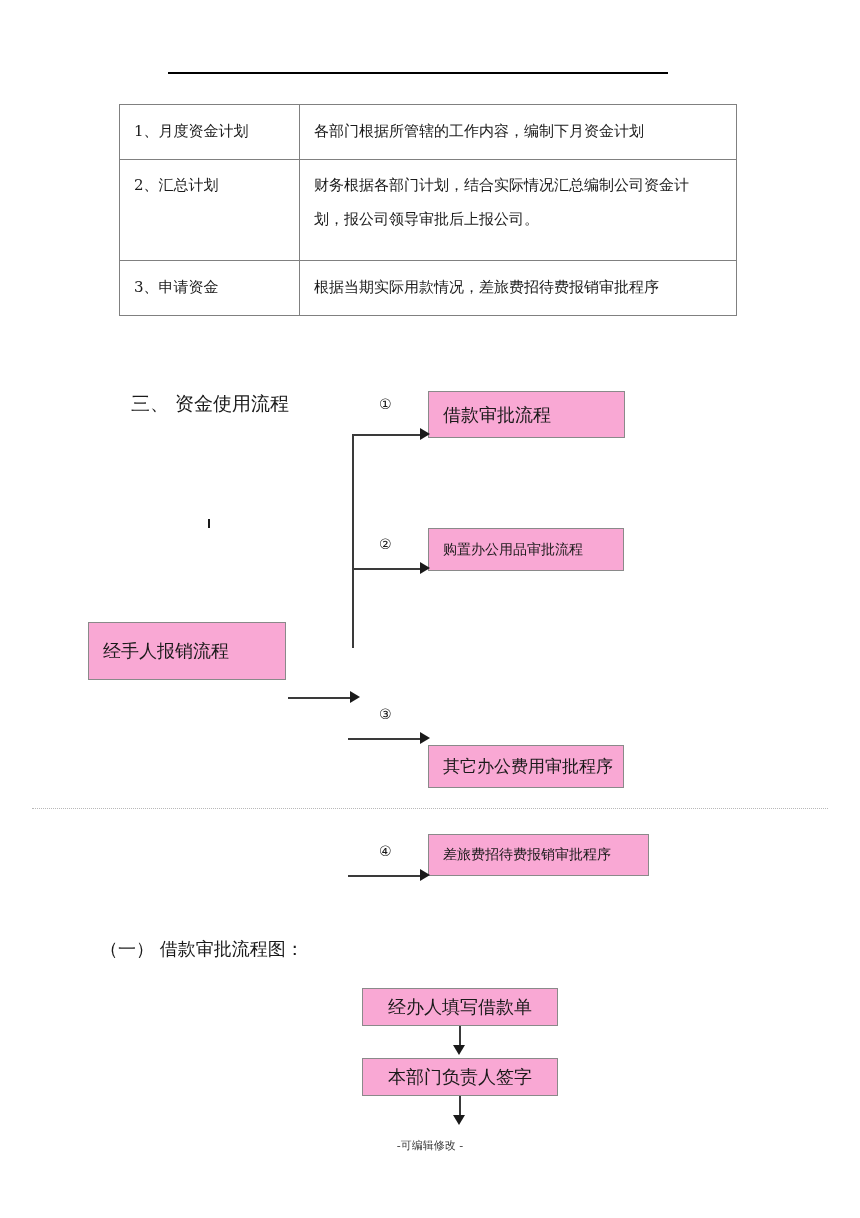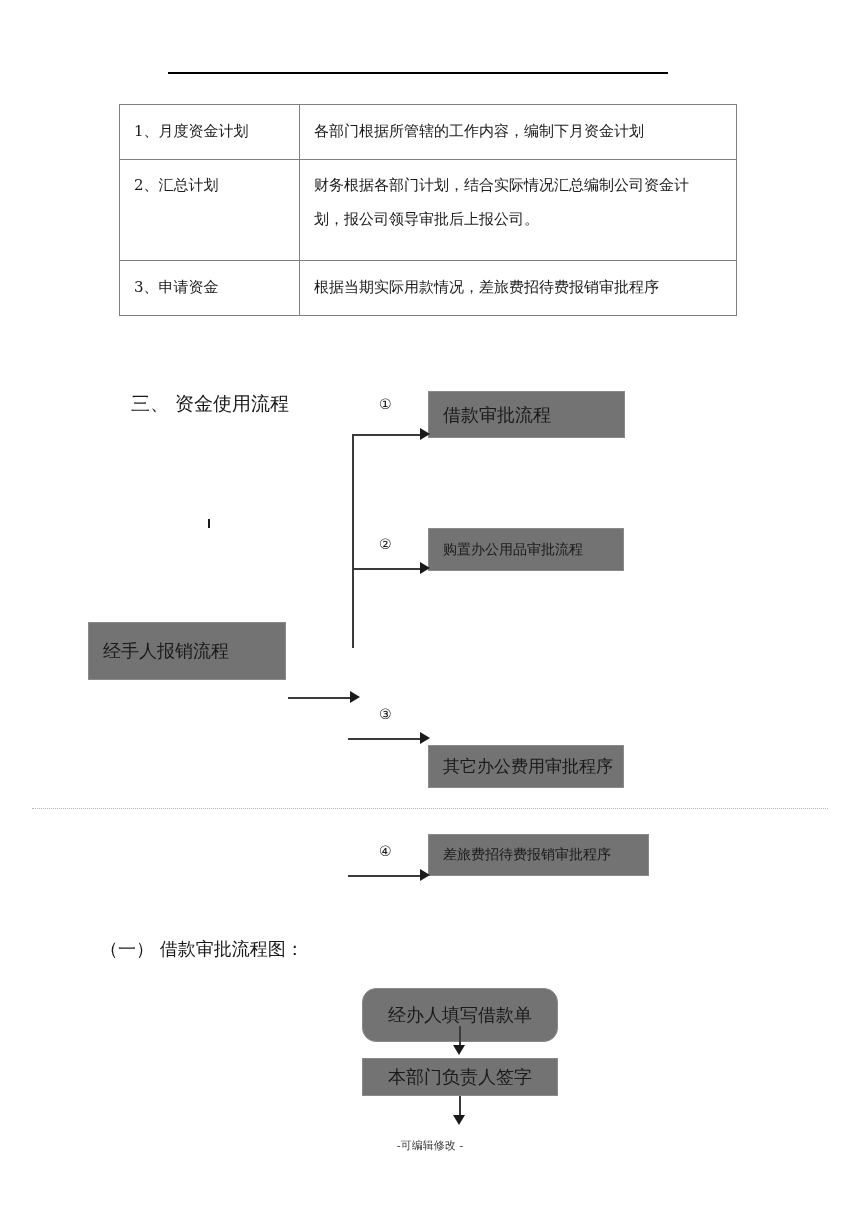--- a/index.html
+++ b/index.html
@@ -61,35 +61,35 @@
     white-space: nowrap;
   }
   #heading-3 { left: 131px; top: 343px; margin-top: 48px; }
   #heading-1 { left: 100px; top: 937px; font-size: 18px; }
 
   
   .flow-box {
     position: absolute;
     border: 1px solid #8a8a8a;
     box-sizing: border-box;
-    background: #737373;
+    background: #f9a8d4;
     display: flex;
     align-items: center;
     font-family: "DejaVu Serif", "Liberation Serif", serif;
     color: #1a1a1a;
   }
   .flow-box.pad-left { padding-left: 14px; }
   .flow-box.centered { justify-content: center; }
 
   #box-source   { left: 88px;  top: 622px; width: 198px; height: 58px; font-size: 18px; }
   #box-opt1     { left: 428px; top: 391px; width: 197px; height: 47px; font-size: 18px; }
   #box-opt2     { left: 428px; top: 528px; width: 196px; height: 43px; font-size: 14px; }
   #box-opt3     { left: 428px; top: 697px; width: 196px; height: 43px; font-size: 17px; margin-top: 48px; }
   #box-opt4     { left: 428px; top: 834px; width: 221px; height: 42px; font-size: 14px; }
-  #box-step1    { left: 362px; top: 988px; width: 196px; height: 54px; font-size: 18px; border-radius: 14px; }
+  #box-step1    { left: 362px; top: 988px; width: 196px; height: 38px; font-size: 18px; }
   #box-step2    { left: 362px; top: 1058px; width: 196px; height: 38px; font-size: 18px; }
 
   
   .circle-num {
     position: absolute;
     font-size: 14px;
     font-family: "DejaVu Sans", "Liberation Sans", sans-serif;
     color: #1a1a1a;
   }
   #num-1 { left: 379px; top: 396px; }

